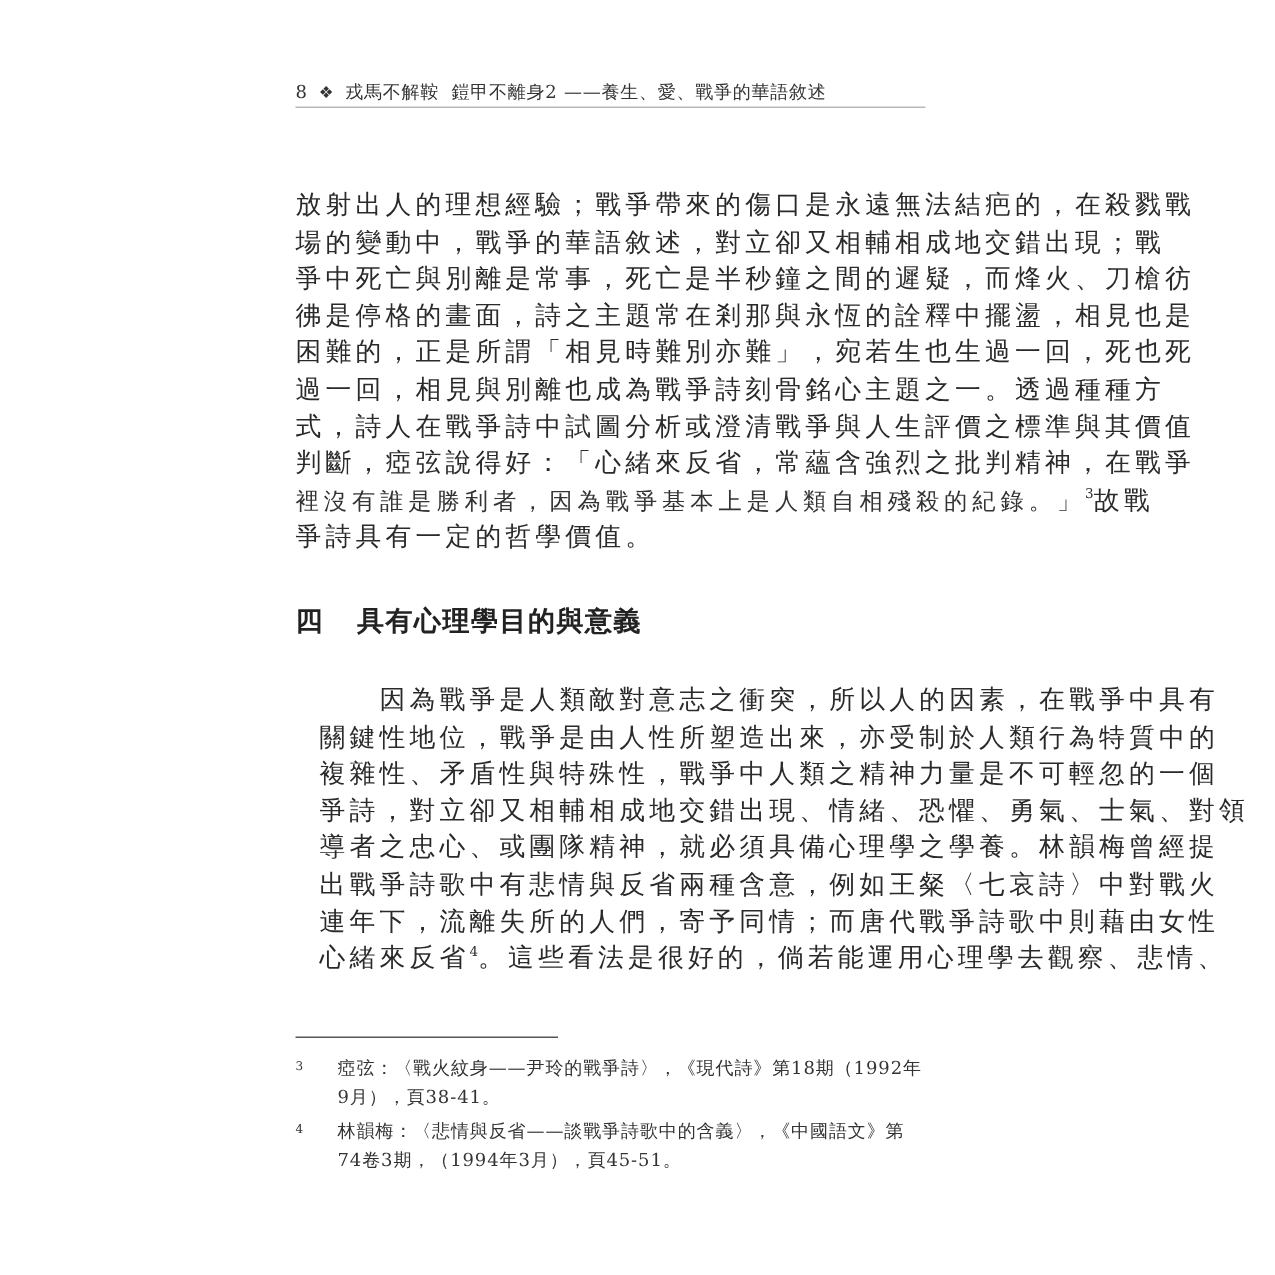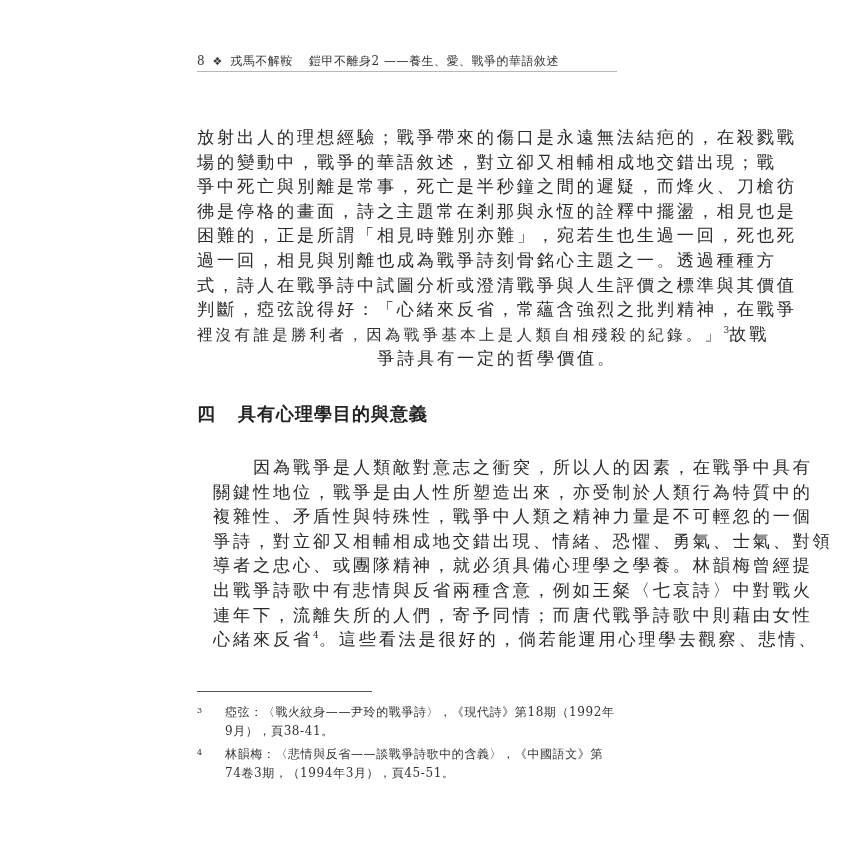--- a/index.html
+++ b/index.html
@@ -3,25 +3,25 @@
   <meta charset="utf-8">
   <style>
     html, body { margin: 0; padding: 0; background: #ffffff; }
     body { width: 850px; height: 850px; position: relative; overflow: hidden;
            font-family: "DejaVu Serif", "Liberation Serif", serif; color: #2a2a2a; }
     .page { position: absolute; left: 197px; top: 0; width: 420px; }
     .running-head { position: absolute; top: 53px; left: 0; width: 420px;
                     font-size: 12px; color: #333; white-space: nowrap; letter-spacing: 0.5px; }
     .running-head .pg { margin-right: 3px; }
     .running-head .orn { margin-right: 3px; font-size: 11px; }
-    .running-head .series { margin-right: 12px; }
+    .running-head .series { margin-right: 4px; }
     .head-rule { position: absolute; top: 71px; left: 0; width: 420px; height: 1px; background: #b8b8b8; }
     .body-text { position: absolute; top: 125px; left: 0; width: 420px; }
     .line { height: 24.6px; font-size: 17.2px; line-height: 24.6px; white-space: nowrap;
-            letter-spacing: 2.8px; overflow: visible; text-align: right; }
+            letter-spacing: 2.8px; overflow: visible; }
     .indent { padding-left: 40px; }
     sup { font-size: 9px; line-height: 0; vertical-align: super; letter-spacing: 0; }
     .section-heading { position: absolute; top: 402px; left: 0; font-size: 18px; font-weight: bold;
                        letter-spacing: 1px; white-space: nowrap; color: #222; }
     .section-heading .num { margin-right: 22px; }
     .body-text-2 { position: absolute; top: 455px; left: 16px; width: 420px; }
     .fn-rule { position: absolute; top: 691px; left: 0; width: 175px; height: 1px; background: #555; }
     .footnotes { position: absolute; top: 703px; left: 0; width: 420px; font-size: 12px; color: #333; }
     .fn { position: relative; padding-left: 28px; line-height: 19px; letter-spacing: 0.6px; }
     .fn .fn-num { position: absolute; left: 0; top: -2px; font-size: 8px; }

